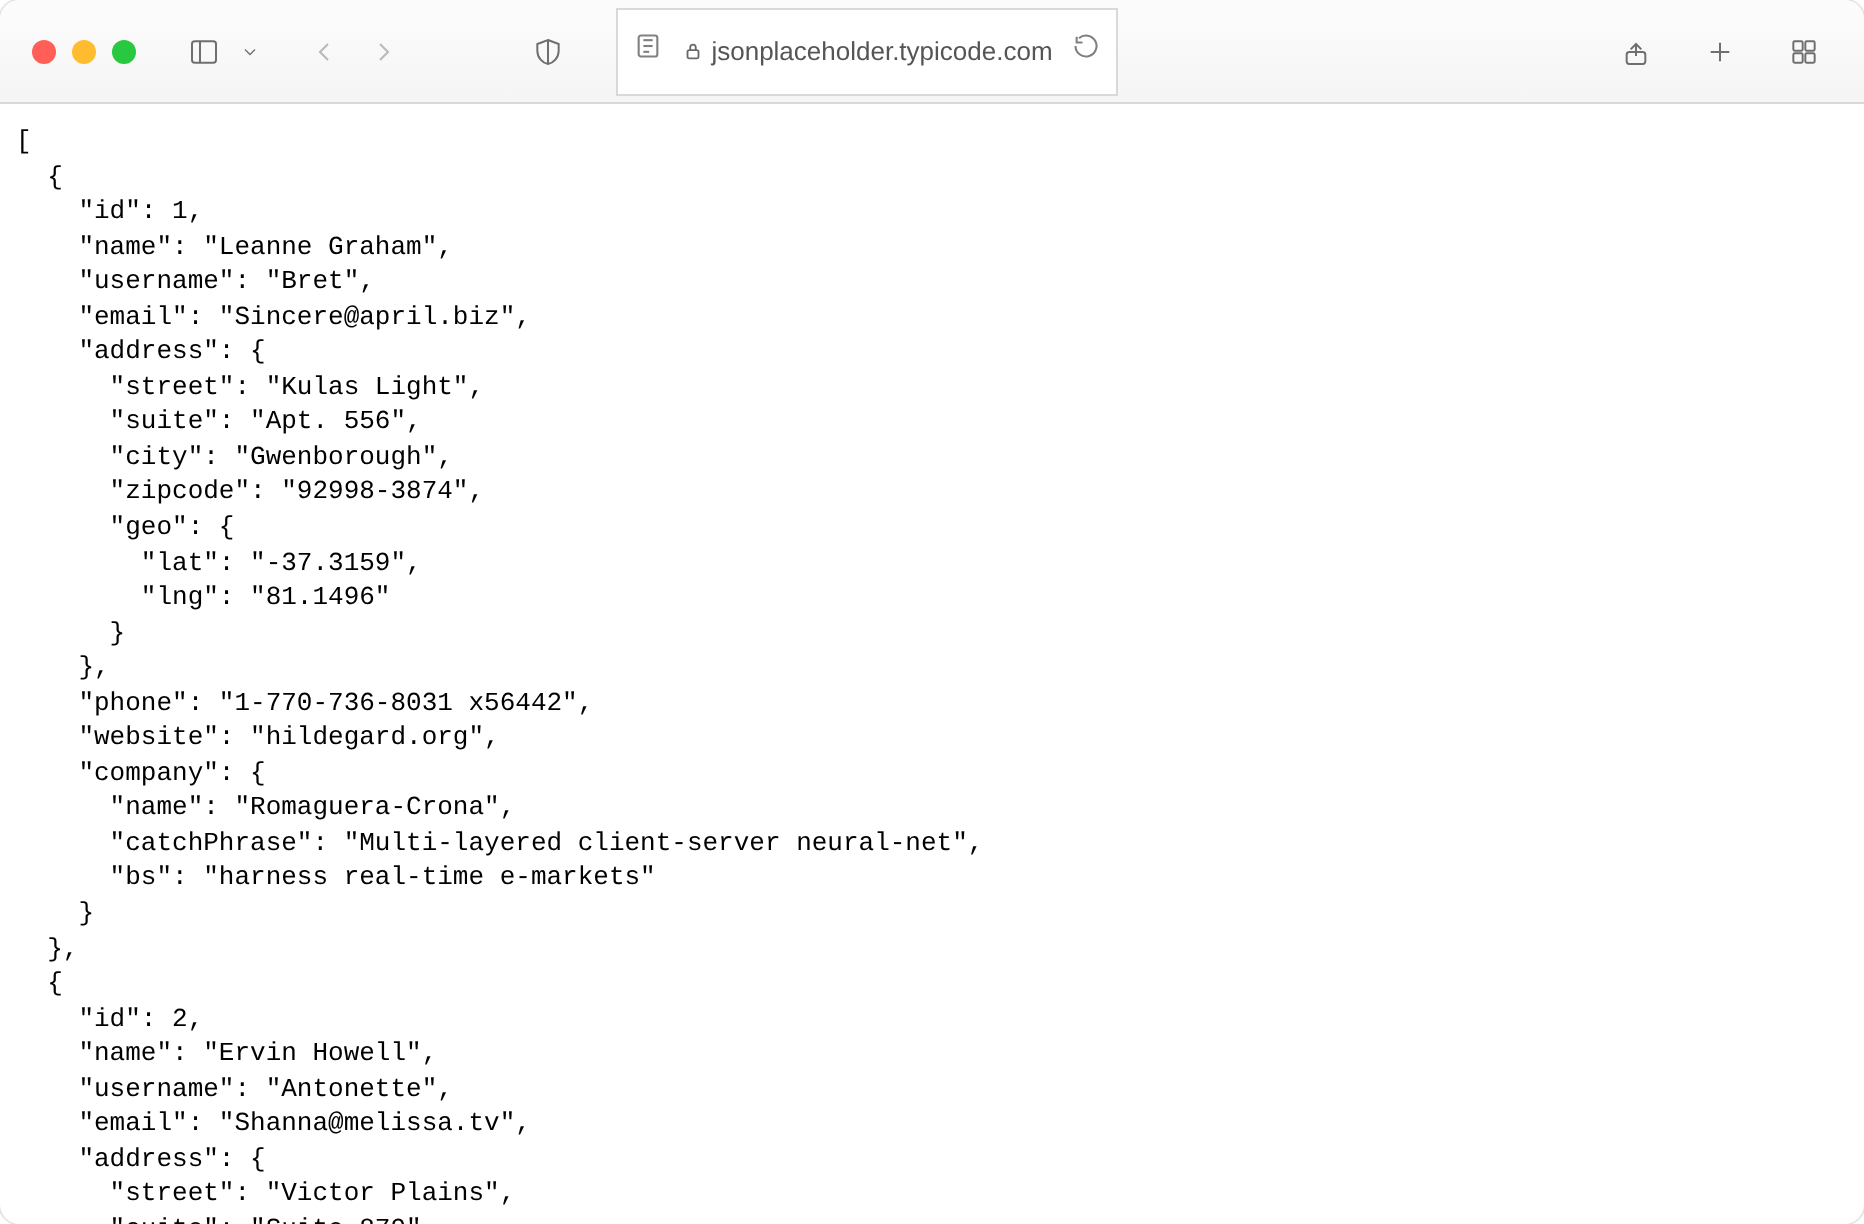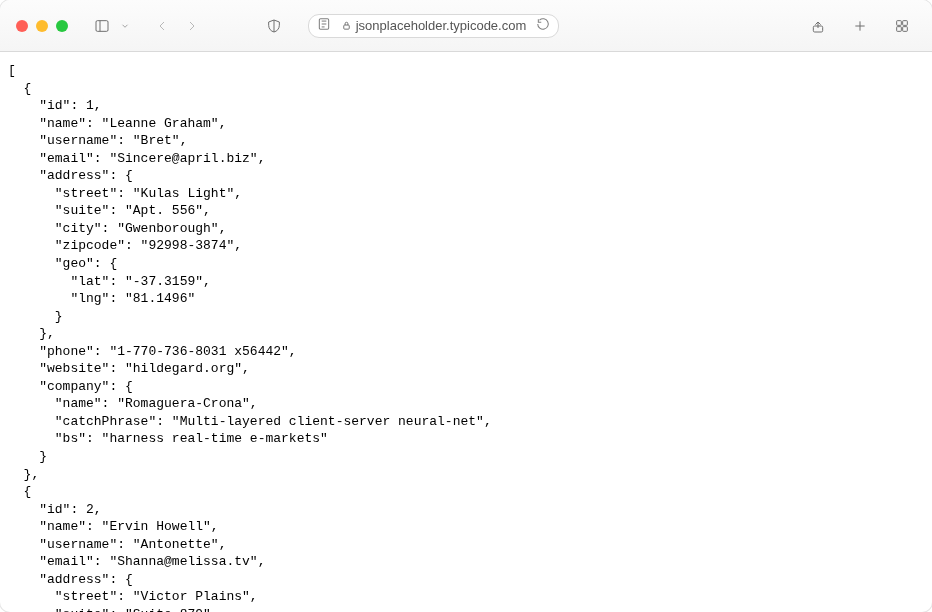--- a/index.html
+++ b/index.html
@@ -48,24 +48,24 @@
       display: flex;
       align-items: center;
       gap: 2px;
       margin-right: 8px;
     }
     .nav-arrow { color: #b8b8b8; }
     .toolbar-spacer-left { width: 30px; }
     .privacy-btn { margin-right: 12px; }
     .address-bar {
       flex: 1;
-      height: 24px;
+      height: 44px;
       background: #fff;
       border: 1px solid #d9d9d9;
-      border-radius: 11px;
+      border-radius: 0;
       display: flex;
       align-items: center;
       justify-content: center;
       padding: 0 10px;
       position: relative;
       max-width: 390px;
       margin: 0 auto;
     }
     .address-bar .reader {
       position: absolute;

